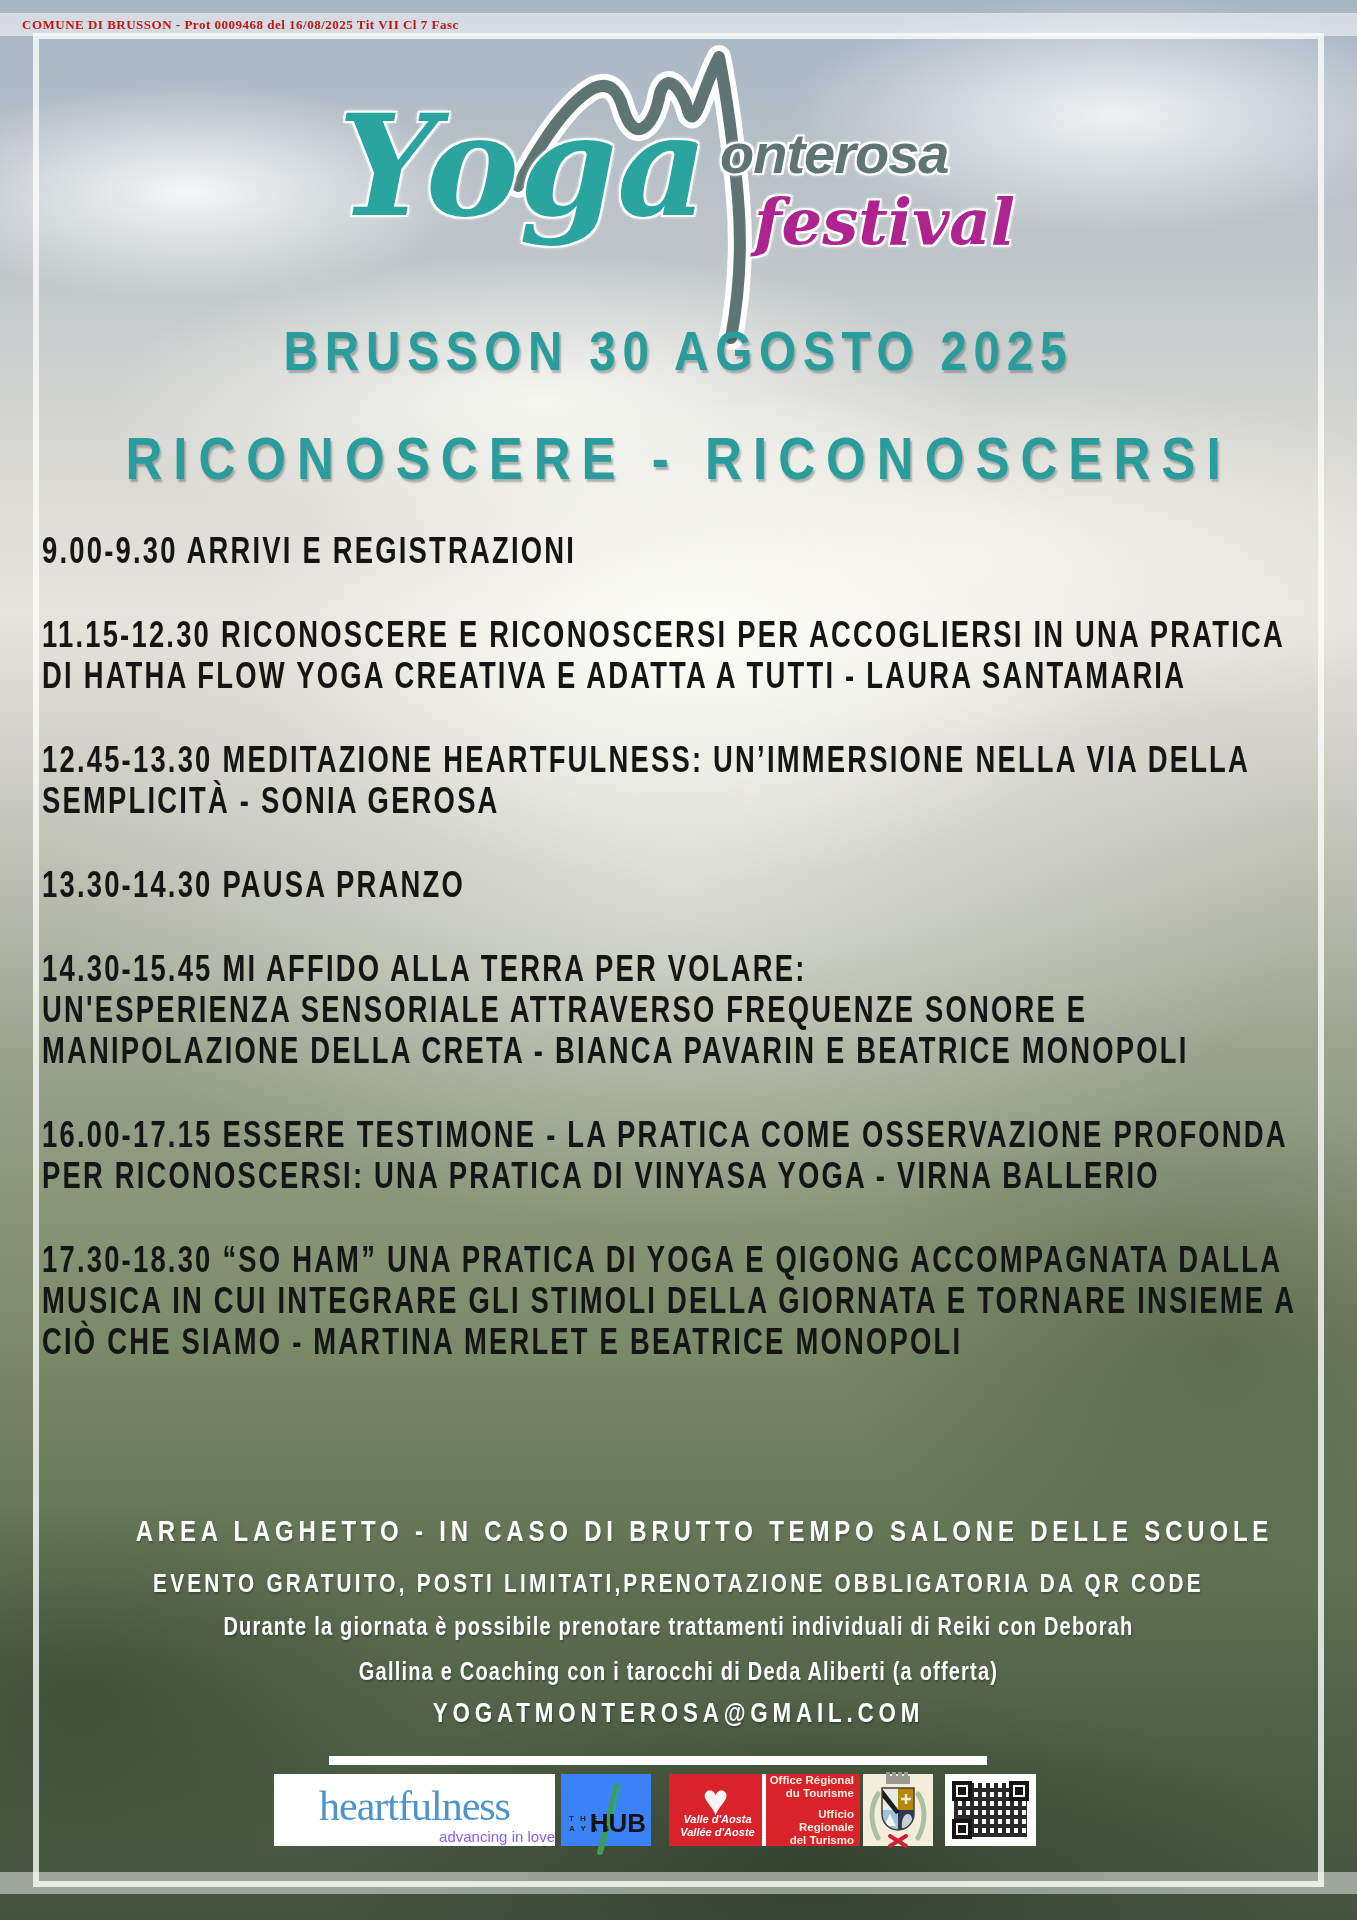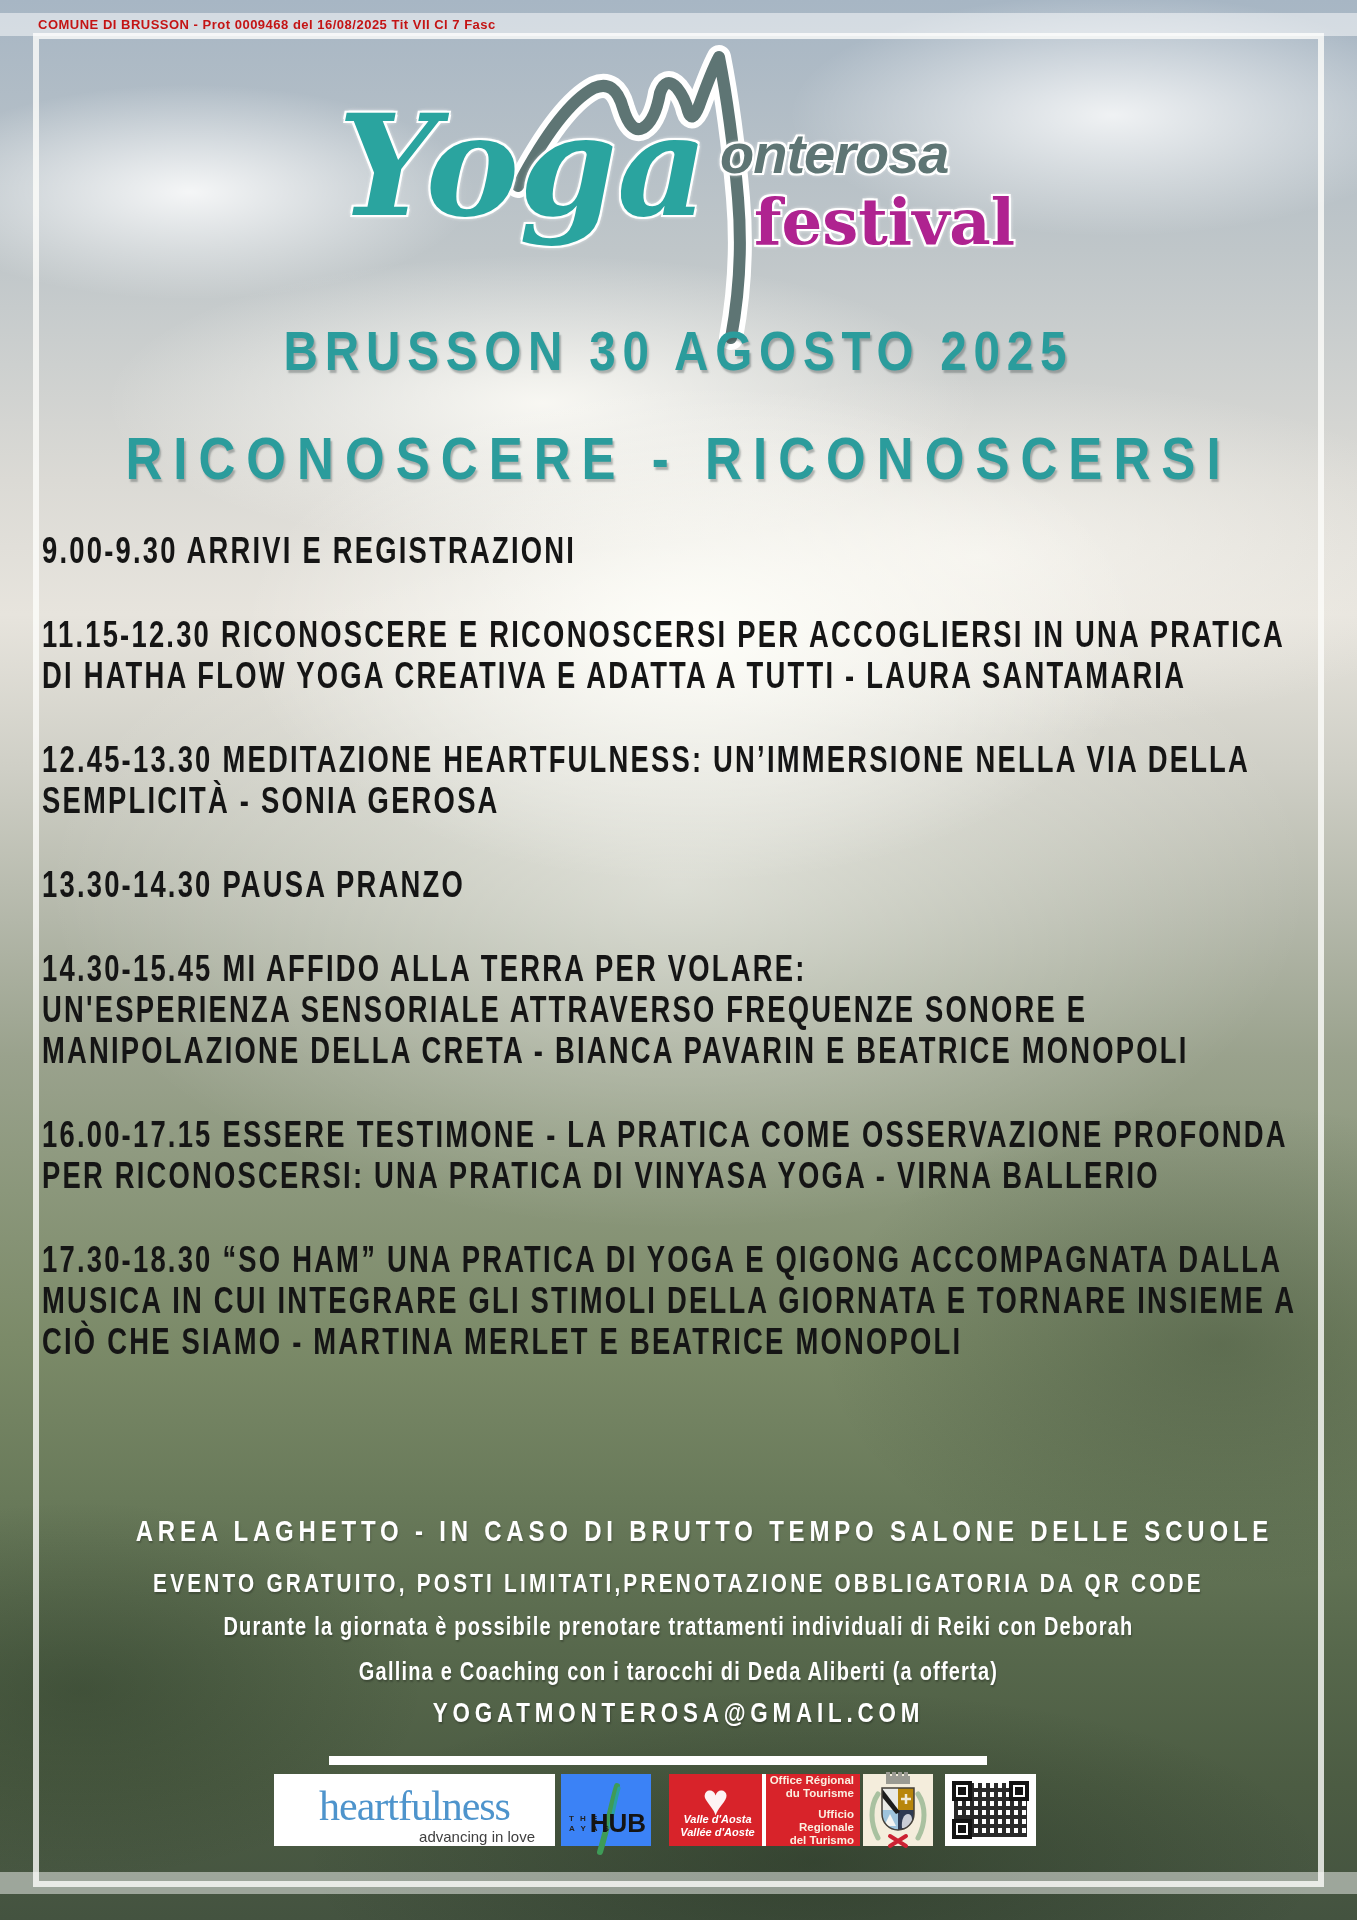--- a/index.html
+++ b/index.html
@@ -27,41 +27,41 @@
   }
   .gray-stripe{position:absolute;left:0;right:0;top:1872px;height:22px;background:rgba(230,233,230,0.55);}
   .frame{position:absolute;inset:33px;border:6px solid rgba(252,252,250,0.8);pointer-events:none;}
 
   
   .protocol-band{
     position:absolute;left:0;right:0;top:13px;height:23px;
     background:rgba(255,255,255,0.5);
   }
   .protocol-band span{
-    display:block;padding-left:38px;line-height:23px;
-    font-family:Liberation Sans, sans-serif;font-weight:bold;
+    display:block;padding-left:22px;line-height:23px;
+    font-family:Liberation Serif, serif;font-weight:bold;
     font-size:13px;color:#c41414;letter-spacing:0.5px;white-space:nowrap;
   }
 
   
   .logo{position:absolute;left:0;top:8px;width:100%;height:330px;margin-left:48px;}
   .halo{text-shadow:0 0 5px #fff,0 0 5px #fff,2px 2px 0 #fff,-2px -2px 0 #fff,2px -2px 0 #fff,-2px 2px 0 #fff;}
   .logo-yoga{
     position:absolute;left:290px;top:88px;
     font-family:"DejaVu Serif",serif;font-style:italic;font-weight:bold;
     font-size:140px;line-height:1;color:#2aa49f;
   }
   .logo-onterosa{
     position:absolute;left:672px;top:118px;
     font-family:Liberation Sans, sans-serif;font-style:italic;
     font-size:56px;line-height:1;color:#5e7574;font-weight:bold;letter-spacing:-1px;
   }
   .logo-festival{
     position:absolute;left:706px;top:182px;
-    font-family:"DejaVu Serif",serif;font-weight:bold;
+    font-family:"DejaVu Serif",serif;font-style:italic;font-weight:bold;
     font-size:64px;line-height:1;color:#af2390;
   }
   .logo-mountain{position:absolute;left:440px;top:40px;overflow:visible;}
 
   
   .heading{
     position:absolute;left:0;right:0;text-align:center;white-space:nowrap;
     color:#2b9c9c;font-weight:bold;
     text-shadow:2px 3px 2px rgba(50,60,60,0.35);
   }
@@ -88,21 +88,21 @@
   .note-line1{top:1612px;font-size:25px;letter-spacing:1.5px;}
   .note-line2{top:1657px;font-size:25px;letter-spacing:1.5px;}
   .email-line{top:1697px;font-size:28px;letter-spacing:6px;}
   .divider{position:absolute;left:329px;top:1756px;width:658px;height:9px;background:#ffffff;}
 
   
   .logos-row{position:absolute;left:274px;top:1774px;height:72px;display:flex;align-items:stretch;}
   .logos-row > div{flex:none;}
   .hf-box{width:281px;background:#ffffff;margin-right:6px;padding-top:10px;box-sizing:border-box;}
   .hf-word{font-family:"Liberation Serif",serif;font-size:42px;line-height:44px;color:#4e94cc;text-align:center;letter-spacing:-1px;}
-  .hf-tag{font-family:"Liberation Sans",sans-serif;font-size:15px;color:#404040;text-align:right;padding-right:20px;margin-top:0px;}
+  .hf-tag{font-family:"Liberation Sans",sans-serif;font-size:15px;color:#8b5cf6;text-align:right;margin-top:0px;}
   .ayas-box{width:90px;background:#3b82f6;margin-right:18px;position:relative;}
   .ayas-the{position:absolute;left:8px;top:40px;font-size:8px;font-weight:bold;color:#222;letter-spacing:2px;line-height:10px;white-space:pre;}
   .ayas-hub{position:absolute;right:5px;top:34px;font-size:26px;font-weight:bold;color:#141414;}
   .ayas-swoosh{position:absolute;left:34px;top:8px;}
   .valle-box{width:93px;background:#d8232a;position:relative;}
   .red-div{width:4px;background:#ffffff;}
   .valle-heart{position:absolute;left:0;right:0;top:0px;text-align:center;font-size:44px;line-height:52px;color:rgba(255,255,255,0.95);}
   .valle-text{position:absolute;left:4px;right:0;bottom:7px;text-align:center;font-size:11px;line-height:13px;font-weight:bold;font-style:italic;color:#ffffff;}
   .office-box{width:94px;background:#d8232a;display:flex;flex-direction:column;justify-content:center;margin-right:3px;box-sizing:border-box;padding-right:6px;}
   .office-box .fr{margin-bottom:8px;}

